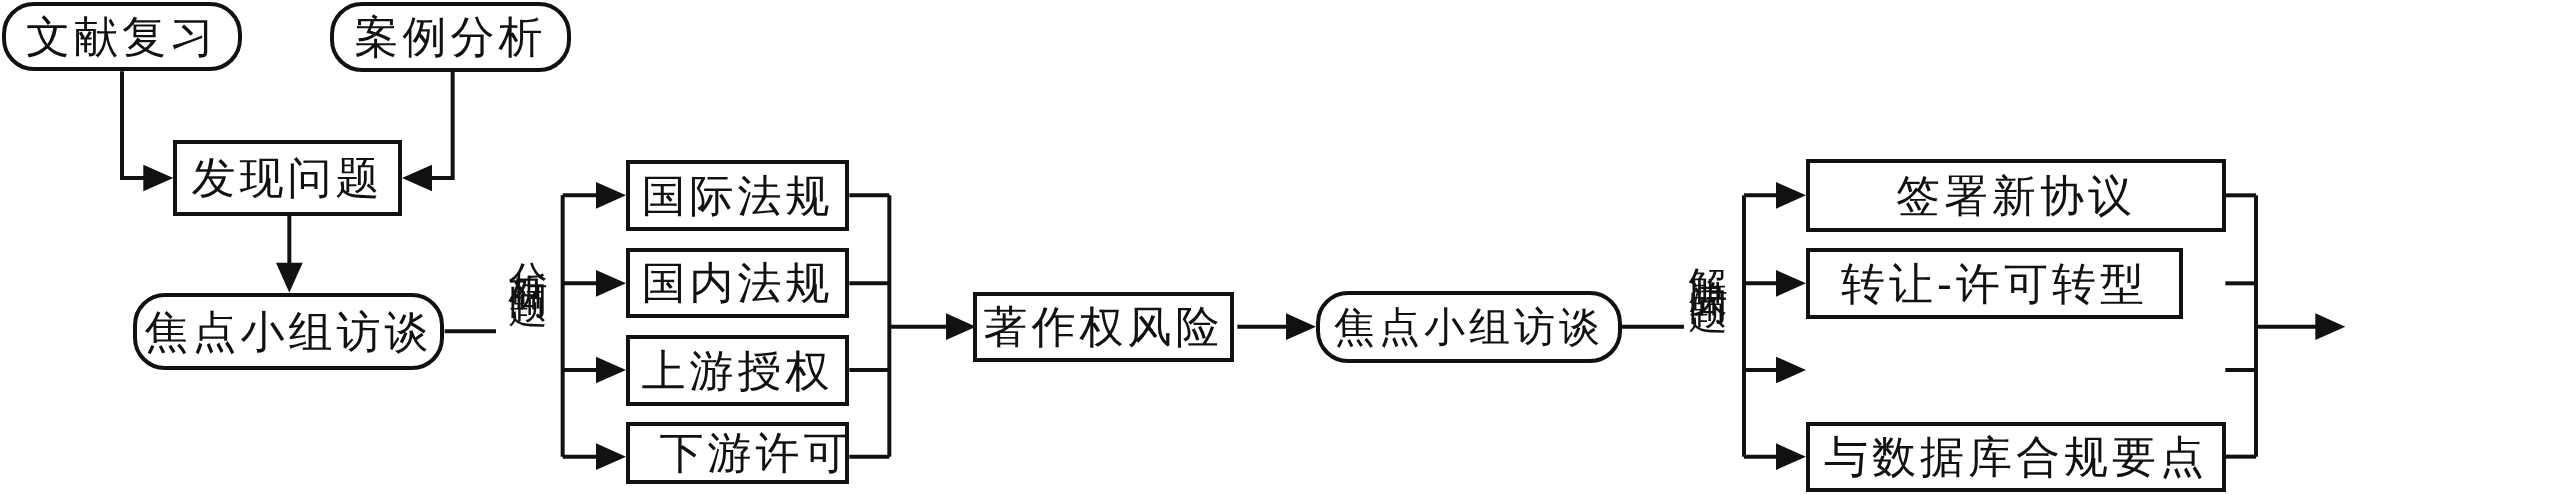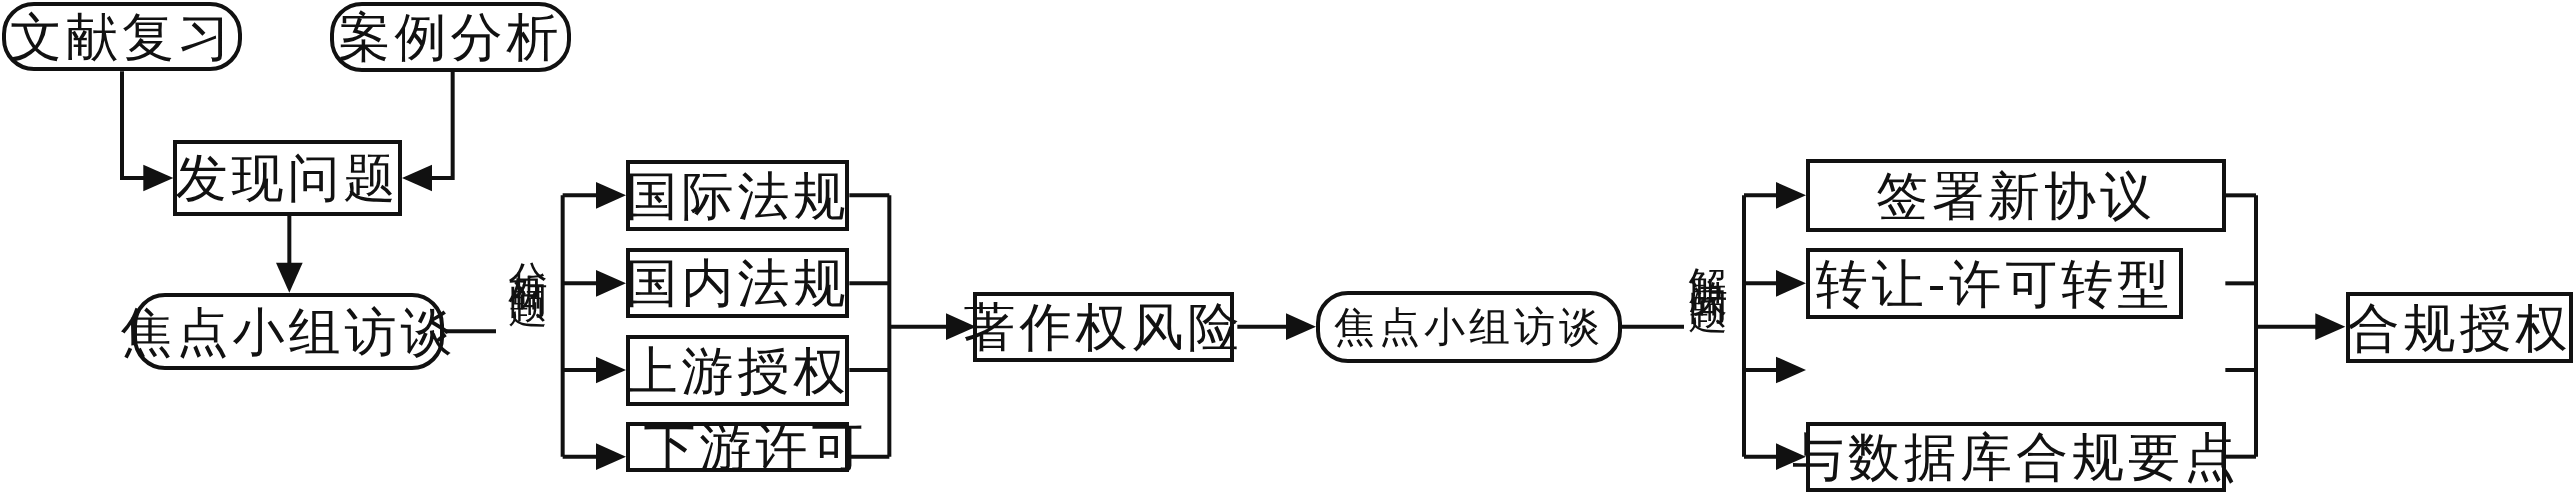--- a/index.html
+++ b/index.html
@@ -22,21 +22,21 @@
     height: 496px;
   }
   .node {
     position: absolute;
     box-sizing: border-box;
     border: 4px solid #111111;
     background: #ffffff;
     display: flex;
     align-items: center;
     justify-content: center;
-    font-size: 52px;
+    font-size: 44px;
     letter-spacing: 4px;
     white-space: nowrap;
     line-height: 1;
   }
   .rounded {
     border-radius: 32px;
   }
   .vlabel {
     position: absolute;
     writing-mode: vertical-rl;
@@ -123,31 +123,30 @@
   <div class="node rounded" style="left:133px; top:293px; width:311px; height:77px;">焦点小组访谈</div>
 
   <div class="vlabel" style="left:509px; top:231px; height:193px;">分析问题</div>
 
   <div class="node" style="left:626px; top:160px; width:223px; height:71px;">国际法规</div>
 
   <div class="node" style="left:626px; top:248px; width:223px; height:70px;">国内法规</div>
 
   <div class="node" style="left:626px; top:335px; width:223px; height:71px;text-align:right;">上游授权</div>
 
-  <div class="node" style="left:626px; top:422px; width:223px; height:50px;padding-left:36px;">下游许可</div>
+  <div class="node" style="left:626px; top:422px; width:223px; height:62px;padding-left:36px;">下游许可</div>
 
   <div class="node" style="left:973px; top:292px; width:261px; height:70px;">著作权风险</div>
 
   <div class="node rounded" style="left:1316px; top:291px; width:306px; height:72px; font-size:41px;">焦点小组访谈</div>
 
   <div class="vlabel" style="left:1689px; top:237px; height:193px;">解决问题</div>
 
   <div class="node" style="left:1806px; top:159px; width:420px; height:73px;">签署新协议</div>
 
   <div class="node" style="left:1806px; top:248px; width:377px; height:71px;">转让-许可转型</div>
 
 
   <div class="node" style="left:1806px; top:422px; width:420px; height:70px;">与数据库合规要点</div>
 
-  <div class="node" style="left:2346px; top:292px; width:227px; height:71px;">合规授权</div>
 
 </div>
 
 
 </body></html>

